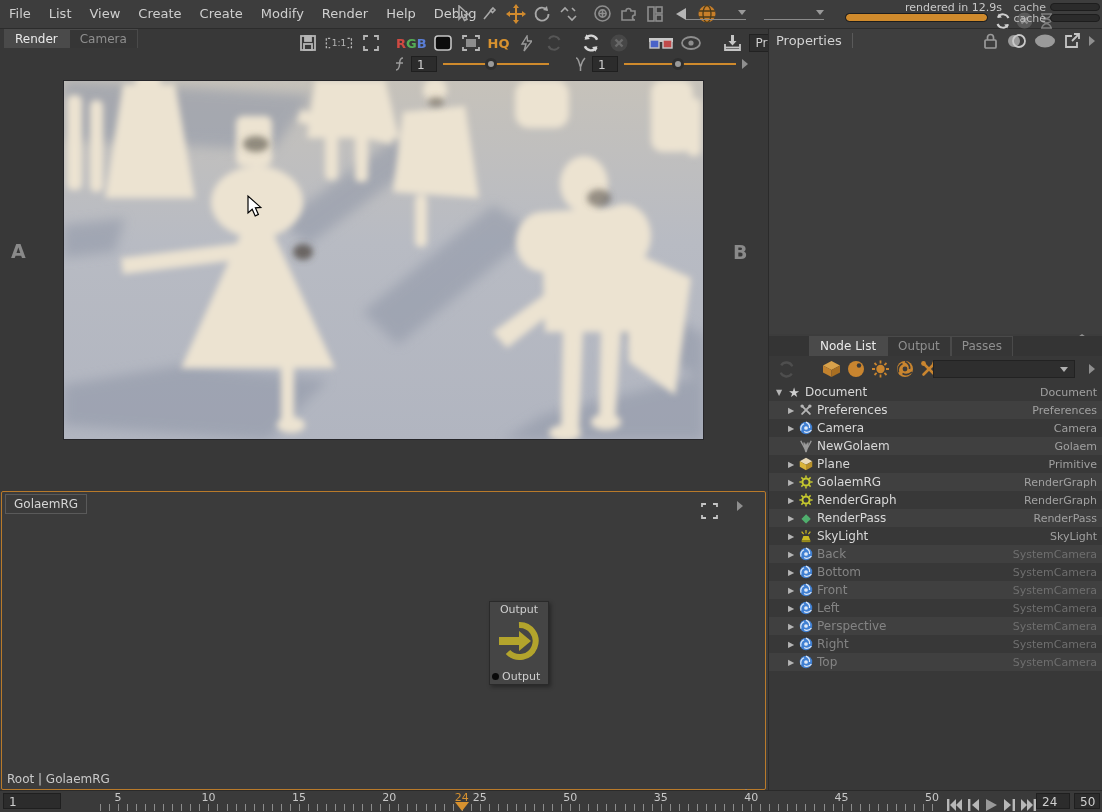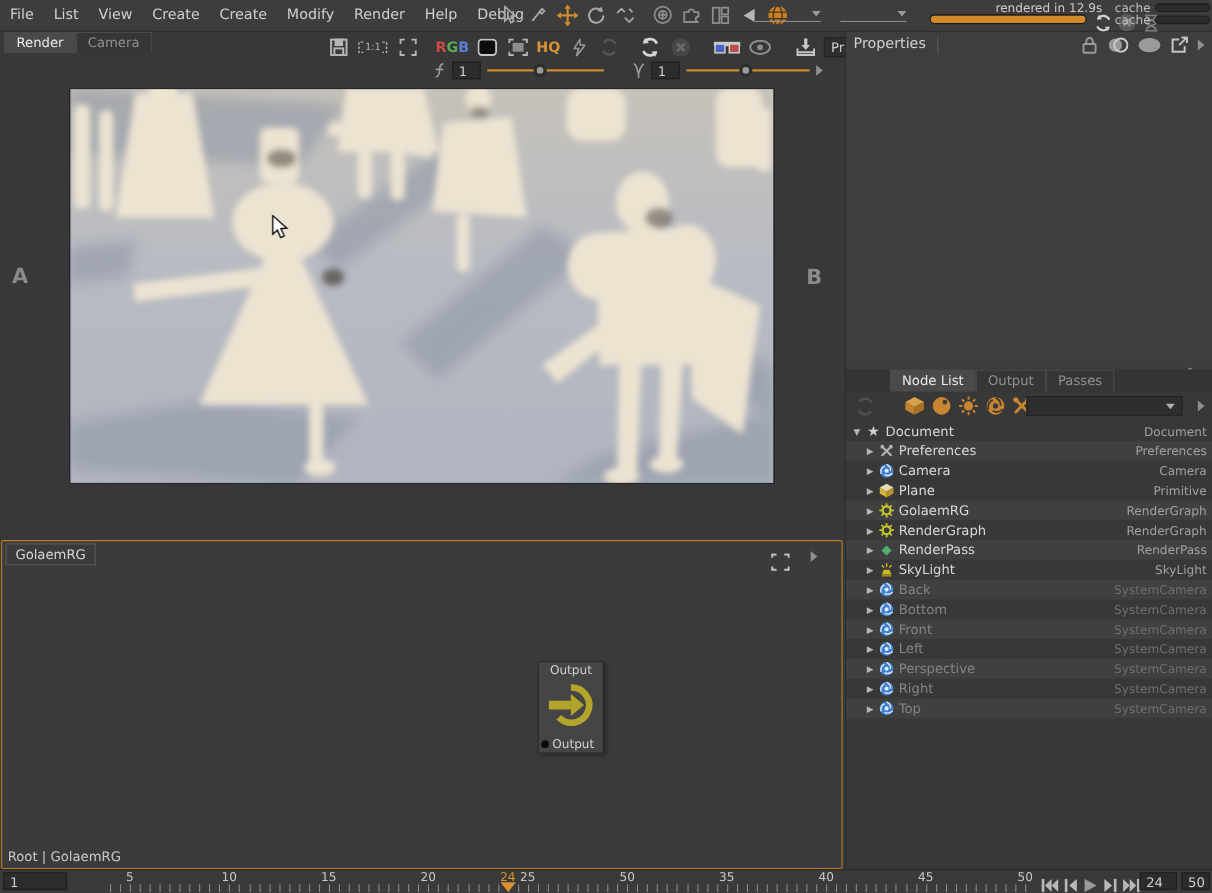--- a/index.html
+++ b/index.html
@@ -564,20 +564,32 @@
               <svg width="14" height="14" viewBox="0 0 18 18">
                 <circle cx="9" cy="9" r="8" fill="#3f7fd2"></circle>
                 <circle cx="9" cy="9" r="2.4" fill="#dfe9f7"></circle>
                 <g stroke="#dfe9f7" stroke-width="1.6" fill="none">
                   <path d="M9 1.5 c4 2 5 5 4.5 7.5 M16 12 c-3.5 3 -7 3 -9.5 1.5 M2.5 12.5 c-1 -4.5 1 -7.5 4 -9"></path>
                 </g>
               </svg>
             </span>
     <span class="tname">Camera</span>
     <span class="ttype">Camera</span>
+  </div>
+          <div class="trow odd" style="padding-left: 16px;">
+    <span class="arrow"></span>
+    <span class="ticon">
+              <svg width="14" height="14" viewBox="0 0 16 16">
+                <g fill="none" stroke="#9a9a9a" stroke-width="1.5">
+                  <path d="M8 15 V5 M8 15 C7 9 4 7 2 2 M8 15 C9 9 12 7 14 2 M8 10 C6.5 8 6 6 5.5 4 M8 10 C9.5 8 10 6 10.5 4"></path>
+                </g>
+              </svg>
+            </span>
+    <span class="tname">NewGolaem</span>
+    <span class="ttype">Golaem</span>
   </div>
           <div class="trow even" style="padding-left: 16px;">
     <span class="arrow">▶</span>
     <span class="ticon">
               <svg width="14" height="14" viewBox="0 0 18 18">
                 <polygon points="9,1 17,5.5 9,10 1,5.5" fill="#e8d9b8"></polygon>
                 <polygon points="1,5.5 9,10 9,17 1,12.5" fill="#d9b43a"></polygon>
                 <polygon points="17,5.5 9,10 9,17 17,12.5" fill="#b8912a"></polygon>
               </svg>
             </span>

